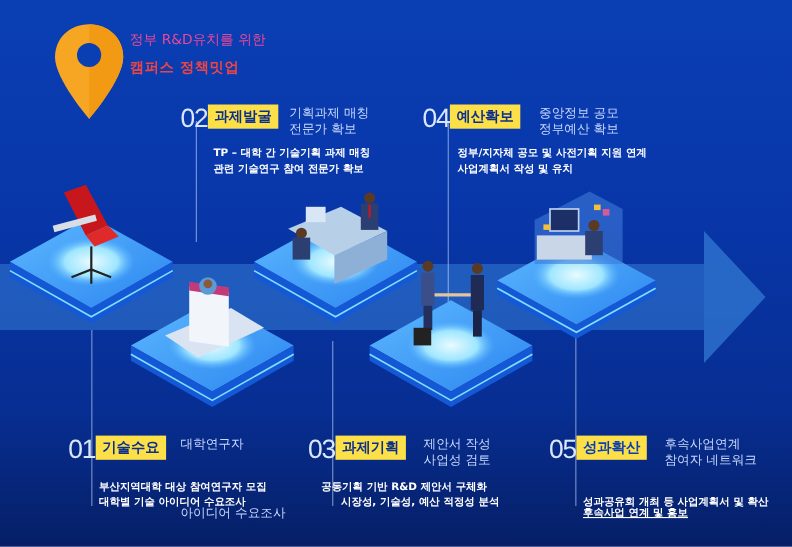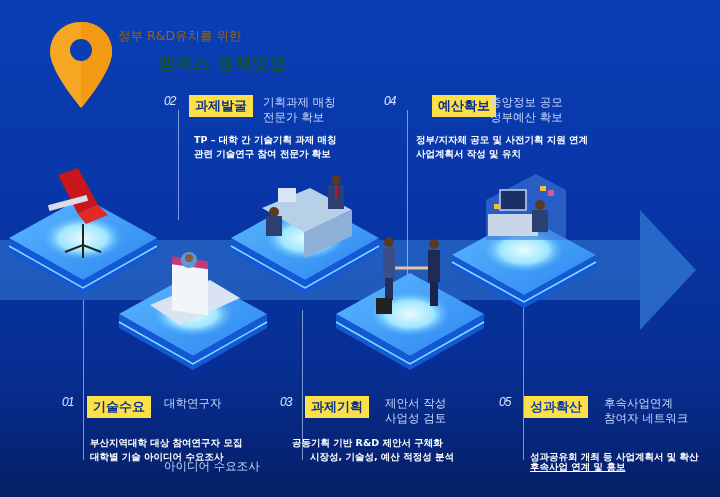--- a/index.html
+++ b/index.html
@@ -1,25 +1,25 @@
 <!DOCTYPE html>
 <html><head>
 <meta charset="utf-8">
 <style>
   html,body{margin:0;padding:0;}
   body{width:720px;height:497px;overflow:hidden;position:relative;
     background:linear-gradient(180deg,#0a3fb4 0%,#0836a8 40%,#072e92 75%,#061f66 100%);
     font-family:"DejaVu Sans","Liberation Sans",sans-serif;color:#fff;}
   .abs{position:absolute;}
-  .title-sub{left:118px;top:28px;font-size:12.5px;color:#a16207;}
-  .title-main{left:118px;top:52px;font-size:17px;font-weight:bold;color:#14532d;letter-spacing:0.5px;margin-left:40px;}
+  .title-sub{left:118px;top:28px;font-size:12.5px;color:#ec4899;}
+  .title-main{left:118px;top:52px;font-size:13px;font-weight:bold;color:#ef4444;letter-spacing:0.5px;}
   .arrow-body{left:0;top:240px;width:640px;height:60px;background:rgba(52,126,214,0.55);}
   .arrow-head{left:640px;top:210px;width:0;height:0;border-top:60px solid transparent;border-bottom:60px solid transparent;border-left:56px solid rgba(52,126,214,0.7);}
   .vline{width:1px;background:rgba(200,220,255,0.6);}
-  .step-num{font-size:12px;color:#dbe6ff;font-family:"Liberation Sans",sans-serif;letter-spacing:-1px;font-style:italic;}
+  .step-num{font-size:24px;color:#dbe6ff;font-family:"Liberation Sans",sans-serif;letter-spacing:-1px;}
   .step-tag{background:#fde047;color:#0a2f8c;font-weight:bold;font-size:13px;padding:2px 6px;white-space:nowrap;}
   .step-sub{font-size:11.5px;color:#c8d8ff;line-height:15px;white-space:nowrap;}
   .step-desc{font-size:9.5px;font-weight:bold;color:#fff;line-height:14px;white-space:nowrap;}
 </style>
 </head>
 <body>
 
 <div class="abs" style="left:48px;top:20px;width:66px;height:90px;">
   <svg width="66" height="90" viewBox="0 0 66 90">
     <path d="M33 2 C15 2 2 15 2 32 C2 52 33 88 33 88 C33 88 64 52 64 32 C64 15 51 2 33 2 Z" fill="#f6a623"></path>
@@ -139,21 +139,21 @@
 </svg>
 
 <div class="abs step-num" style="left:164px;top:94px;">02</div>
 <div class="abs step-tag" style="left:189px;top:95px;">과제발굴</div>
 <div class="abs step-sub" style="left:263px;top:95px;">기획과제 매칭</div>
 <div class="abs step-sub" style="left:263px;top:110px;">전문가 확보</div>
 <div class="abs step-desc" style="left:194px;top:133px;">TP – 대학 간  기술기획 과제 매칭</div>
 <div class="abs step-desc" style="left:194px;top:147px;">관련 기술연구 참여 전문가 확보</div>
 
 <div class="abs step-num" style="left:384px;top:94px;">04</div>
-<div class="abs step-tag" style="left:409px;top:95px;margin-left:23px;">예산확보</div>
+<div class="abs step-tag" style="left:409px;top:95px;">예산확보</div>
 <div class="abs step-sub" style="left:490px;top:95px;">중앙정보 공모</div>
 <div class="abs step-sub" style="left:490px;top:110px;">정부예산 확보</div>
 <div class="abs step-desc" style="left:416px;top:133px;">정부/지자체 공모 및 사전기획 지원 연계</div>
 <div class="abs step-desc" style="left:416px;top:147px;">사업계획서 작성 및 유치</div>
 
 <div class="abs step-num" style="left:62px;top:395px;">01</div>
 <div class="abs step-tag" style="left:87px;top:396px;">기술수요</div>
 <div class="abs step-sub" style="left:164px;top:396px;">대학연구자</div>
 <div class="abs step-sub" style="left:164px;top:411px;margin-top:48px;">아이디어 수요조사</div>
 <div class="abs step-desc" style="left:90px;top:436px;">부산지역대학 대상 참여연구자 모집</div>

